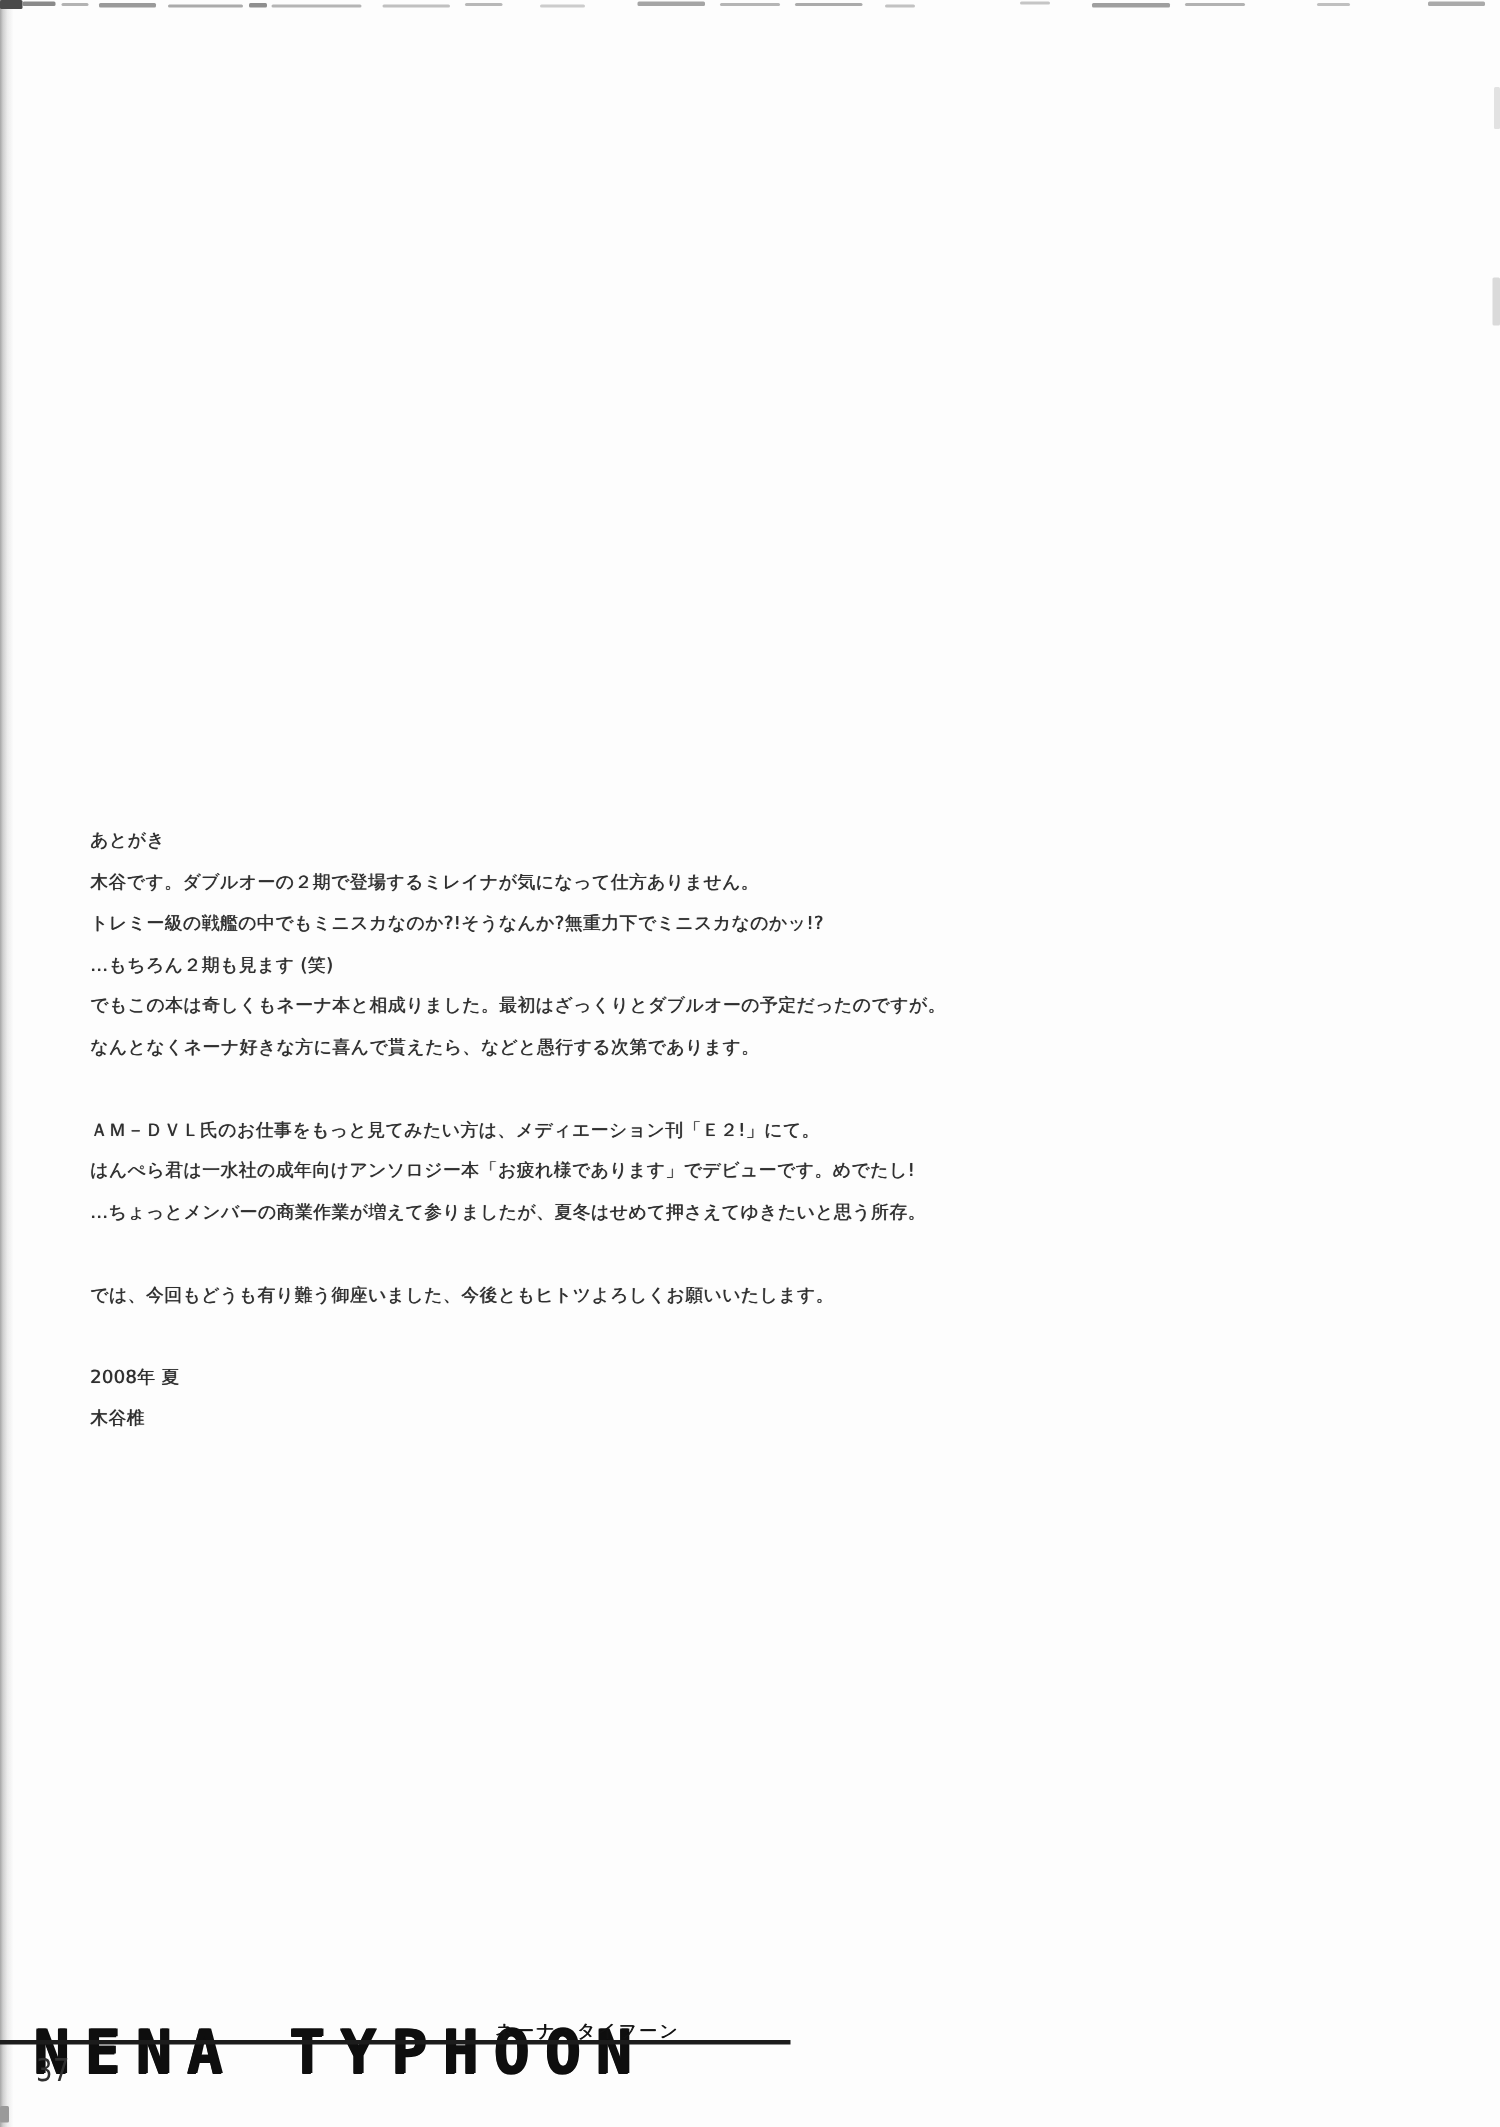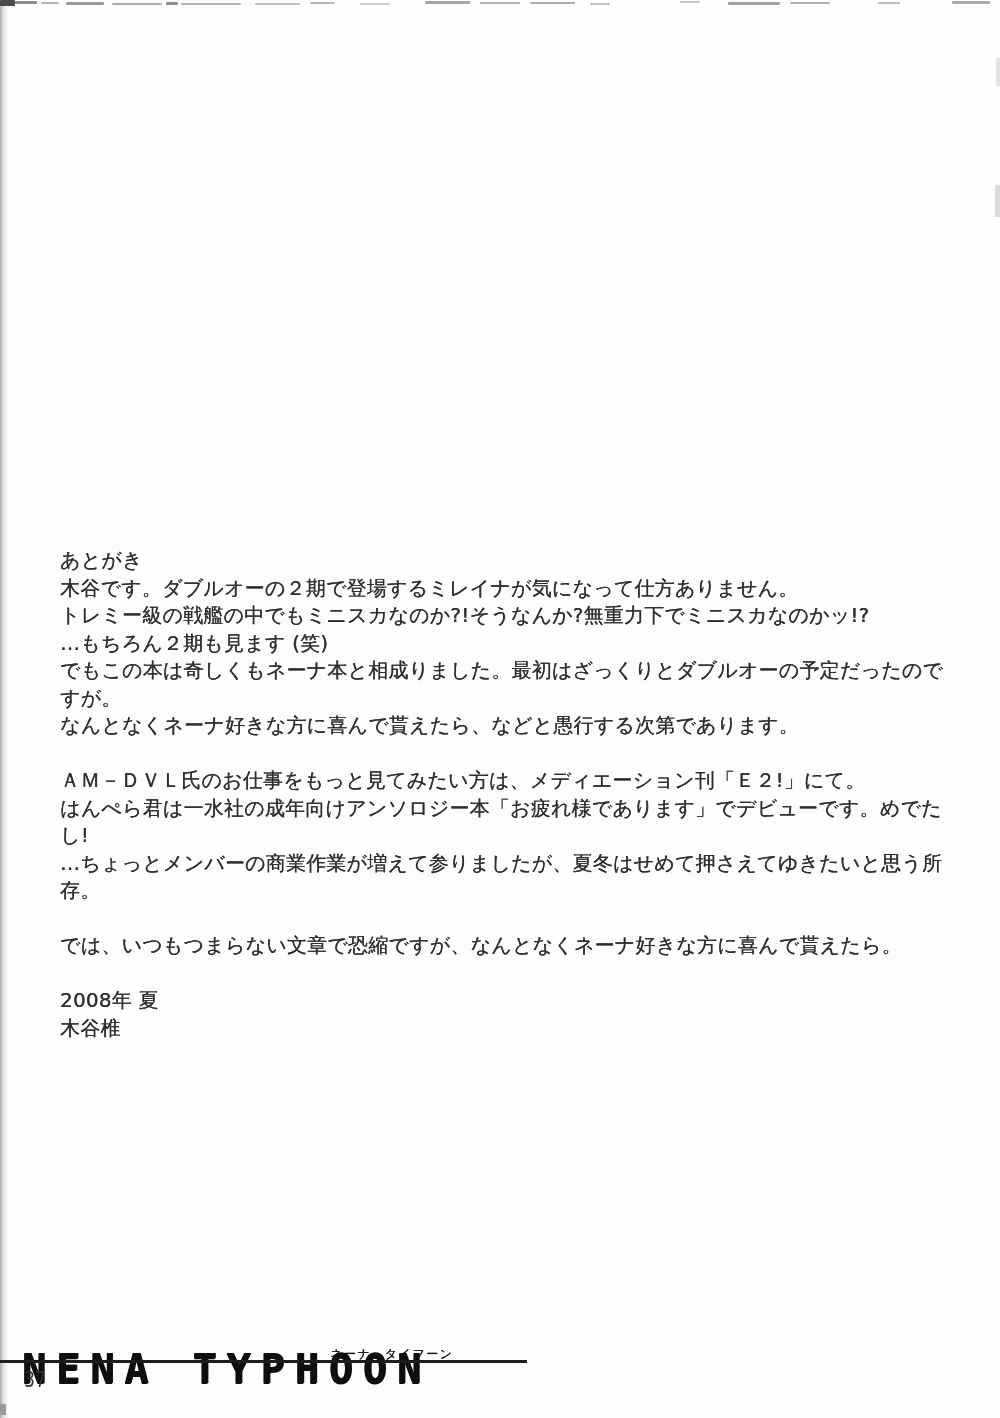--- a/index.html
+++ b/index.html
@@ -29,21 +29,21 @@
   .artifact {
     position: absolute;
     border-radius: 1px;
   }
   
   .afterword {
     position: absolute;
     left: 60px;
     top: 547px;
     width: 890px;
-    font-size: 20px;
+    font-size: 12px;
     line-height: 27.5px;
     color: #2e2e2e;
     text-shadow: 0.35px 0 0 rgba(46,46,46,0.75), 0 0 0.6px rgba(46,46,46,0.4);
     letter-spacing: 0.2px;
   }
   .afterword .heading {
     height: 27.5px;
   }
   .afterword p {
     margin: 0 0 27.5px 0;
@@ -136,21 +136,21 @@
   <section class="afterword">
     <div class="heading">あとがき</div>
     <p>木谷です。ダブルオーの２期で登場するミレイナが気になって仕方ありません。
 トレミー級の戦艦の中でもミニスカなのか?!そうなんか?無重力下でミニスカなのかッ!?
 …もちろん２期も見ます (笑)
 でもこの本は奇しくもネーナ本と相成りました。最初はざっくりとダブルオーの予定だったのですが。
 なんとなくネーナ好きな方に喜んで貰えたら、などと愚行する次第であります。</p>
     <p>ＡＭ－ＤＶＬ氏のお仕事をもっと見てみたい方は、メディエーション刊「Ｅ２!」にて。
 はんぺら君は一水社の成年向けアンソロジー本「お疲れ様であります」でデビューです。めでたし!
 …ちょっとメンバーの商業作業が増えて参りましたが、夏冬はせめて押さえてゆきたいと思う所存。</p>
-    <p>では、いつもつまらない文章で恐縮ですが、なんとなくネーナ好きな方に喜んで貰えたら。</p>
+    <p>では、今回もどうも有り難う御座いました、今後ともヒトツよろしくお願いいたします。</p>
     <p>2008年 夏
 木谷椎</p>
   </section>
 
   <div class="logo-title">NENA TYPHOON</div>
   <div class="logo-sub">ネーナ・タイフーン</div>
   <div class="footer-rule"></div>
   <div class="page-number">37</div>
 
 </div>

